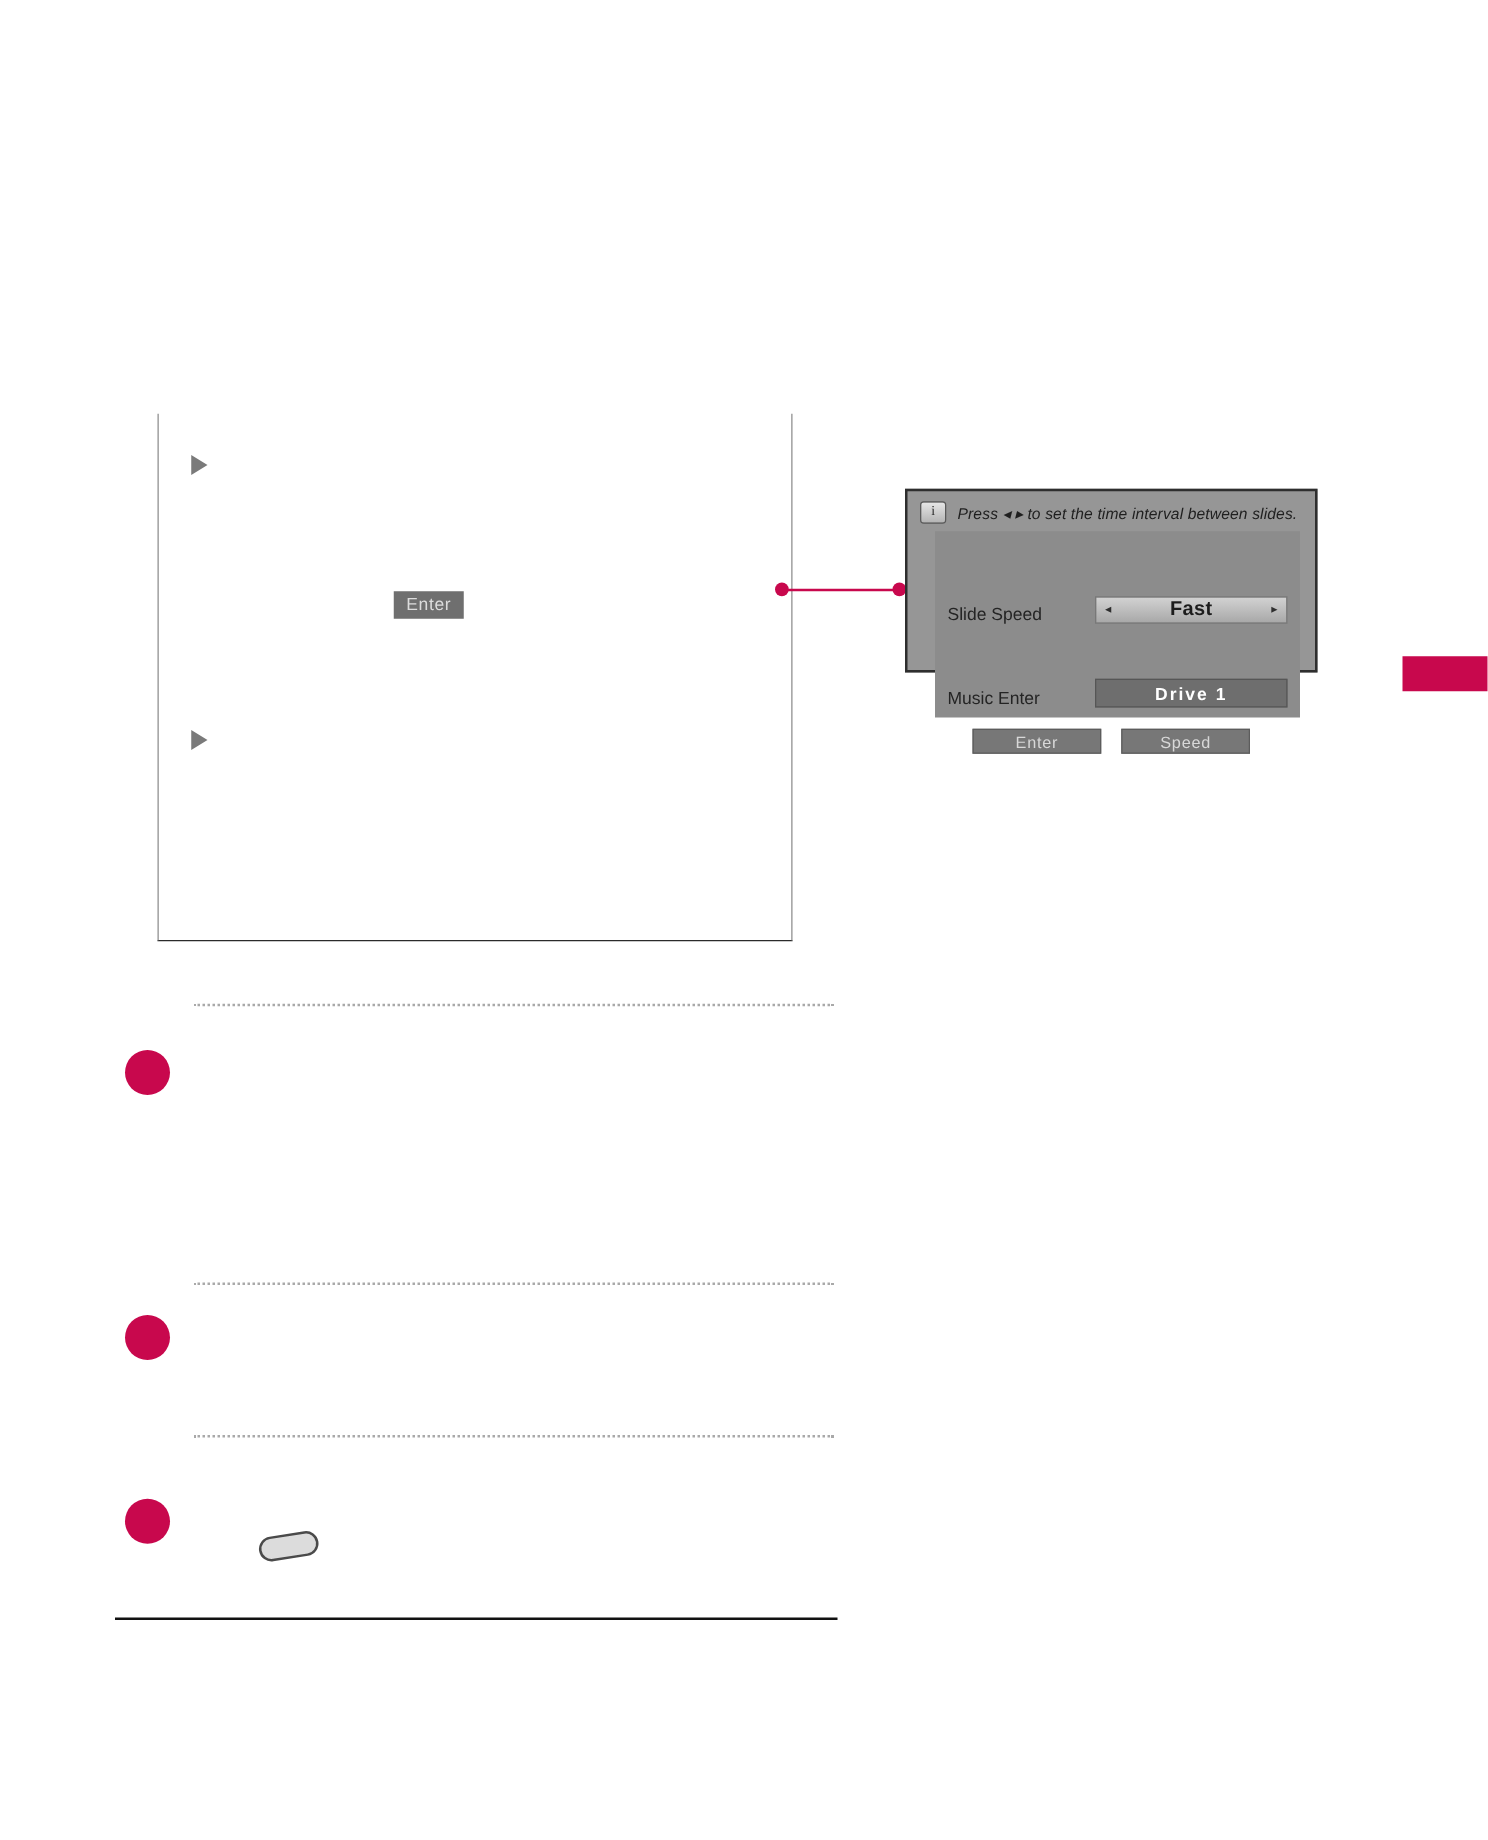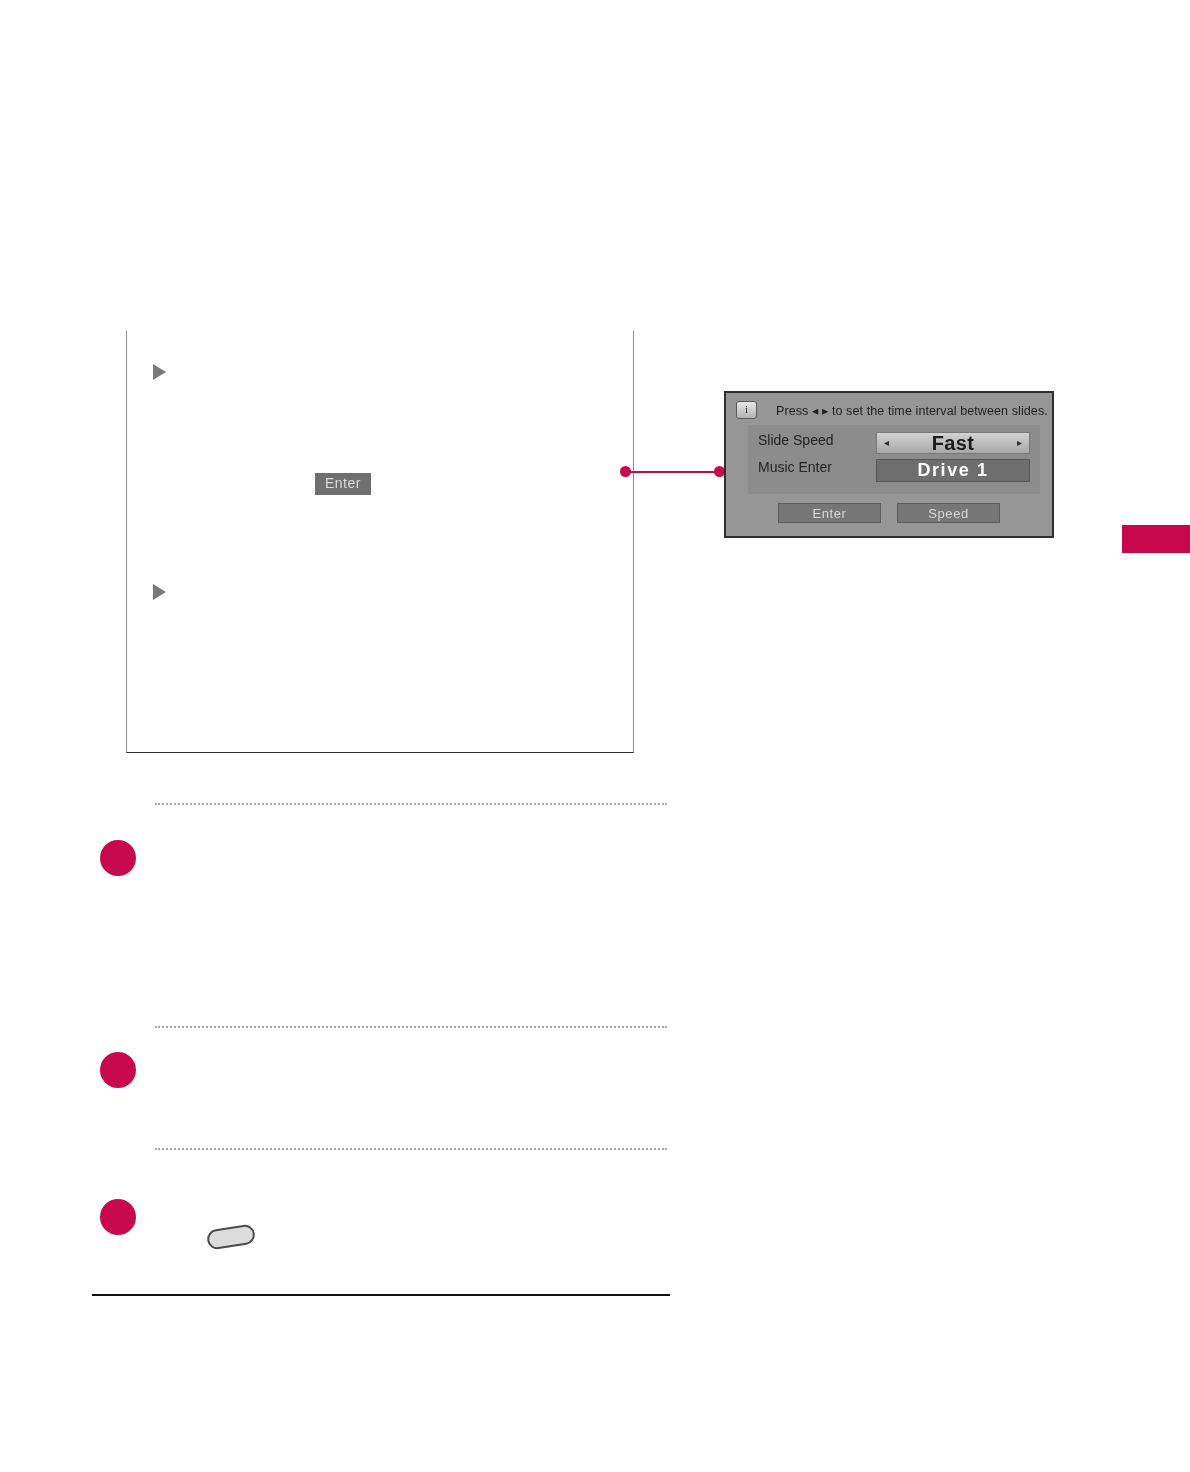--- a/index.html
+++ b/index.html
@@ -107,36 +107,38 @@
     border-radius: 3px;
     background: linear-gradient(#e6e6e6, #b4b4b4);
     color: #2e2e2e;
     font-size: 11px;
     line-height: 15px;
     text-align: center;
     font-family: "Liberation Serif", serif;
     flex: 0 0 auto;
   }
   .osd-hint {
-    margin-left: 19px;
+    margin-left: 9px;
     color: #1f1f1f;
     font-size: 12.5px;
     letter-spacing: 0.1px;
     white-space: nowrap;
+    font-style: italic;
   }
 
   .osd-panel {
     margin: 6px 12px 0 22px;
     background: #8c8c8c;
     padding: 7px 10px 8px 10px;
   }
   .osd-row {
     display: flex;
-    align-items: flex-start;
+    align-items: flex-end;
     height: 27px;
+    margin-top: 40px;
   }
   .osd-label {
     width: 118px;
     color: #242424;
     font-size: 14px;
     white-space: nowrap;
   }
 
   .spinner {
     flex: 1;
@@ -148,38 +150,38 @@
     justify-content: space-between;
     padding: 0 7px;
     box-sizing: border-box;
   }
   .spinner .arrow {
     font-size: 10px;
     color: #2e2e2e;
     line-height: 10px;
   }
   .spinner .val {
-    font-size: 20px;
+    font-size: 16px;
     font-weight: bold;
     color: #1c1c1c;
     letter-spacing: 0.3px;
   }
 
   .valuebox {
     flex: 1;
     height: 23px;
     background: #6e6e6e;
     border: 1px solid #565656;
     display: flex;
     align-items: center;
     justify-content: center;
     box-sizing: border-box;
   }
   .valuebox .val {
-    font-size: 18px;
+    font-size: 14px;
     font-weight: bold;
     color: #ffffff;
     letter-spacing: 1.6px;
   }
 
   .osd-actions {
     display: flex;
     justify-content: center;
     gap: 16px;
     margin-top: 9px;

